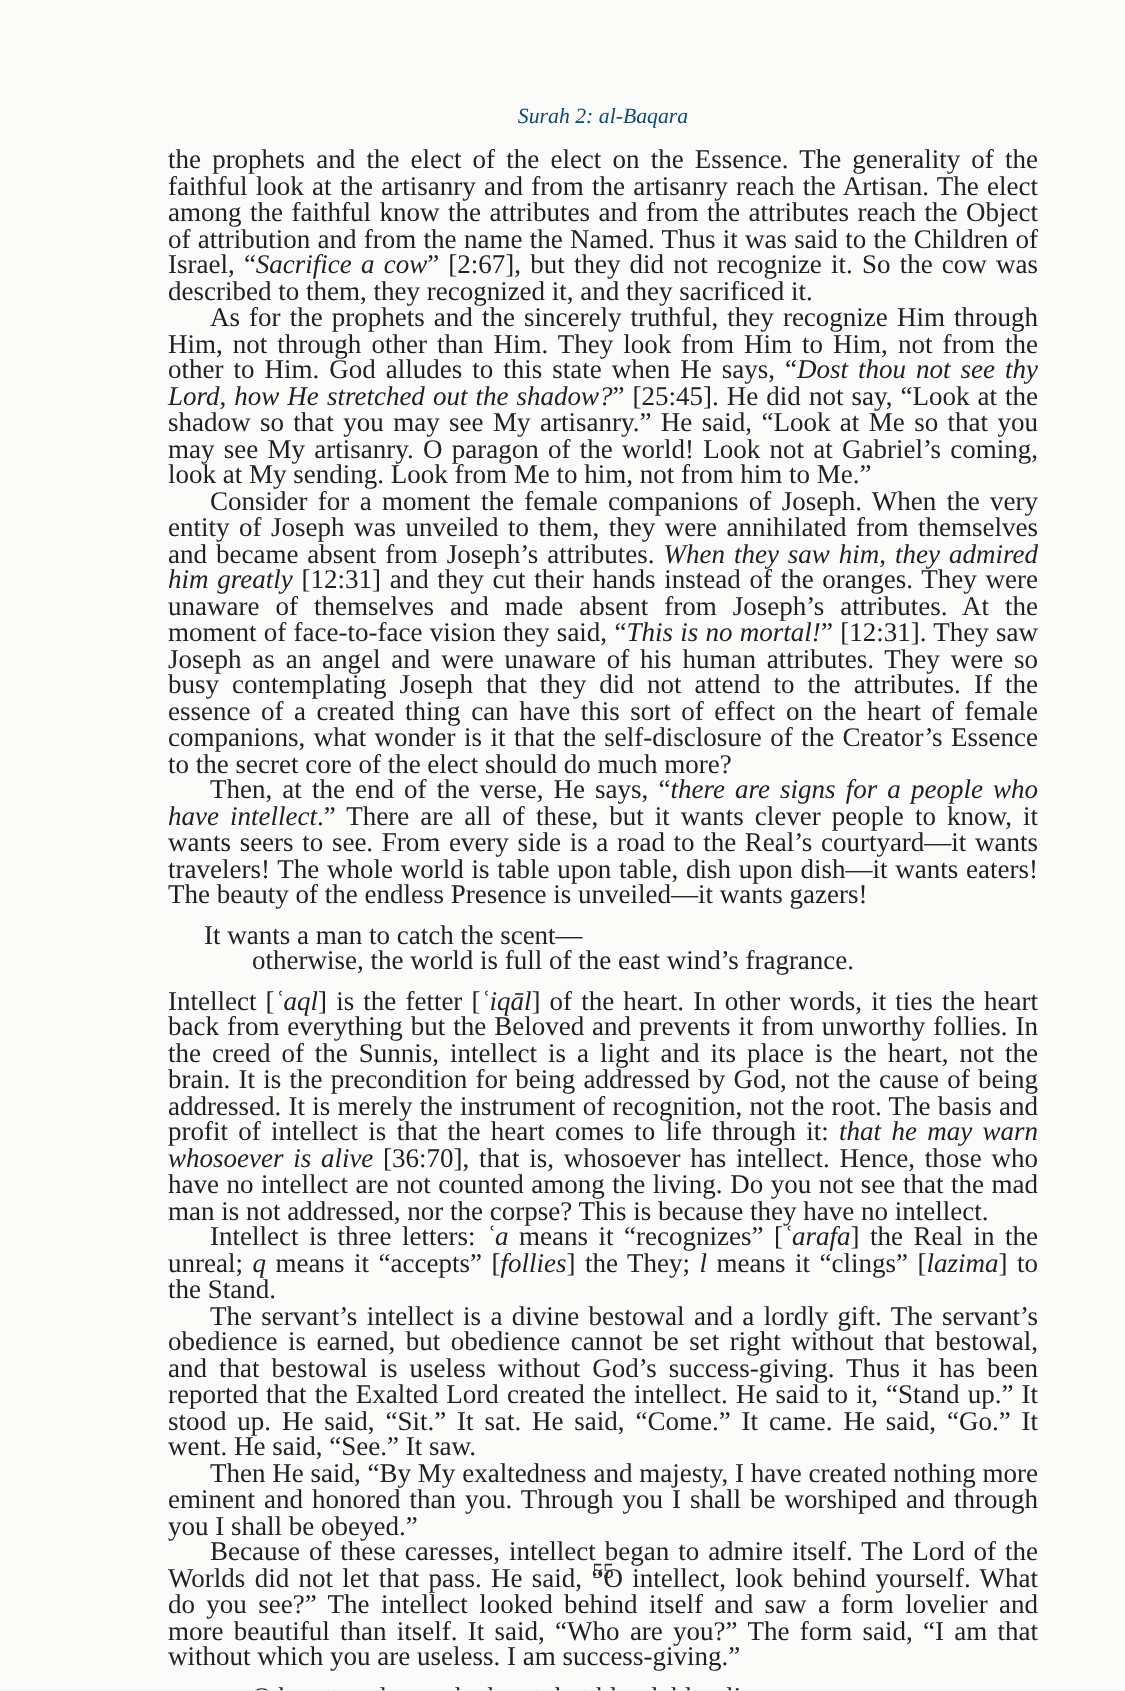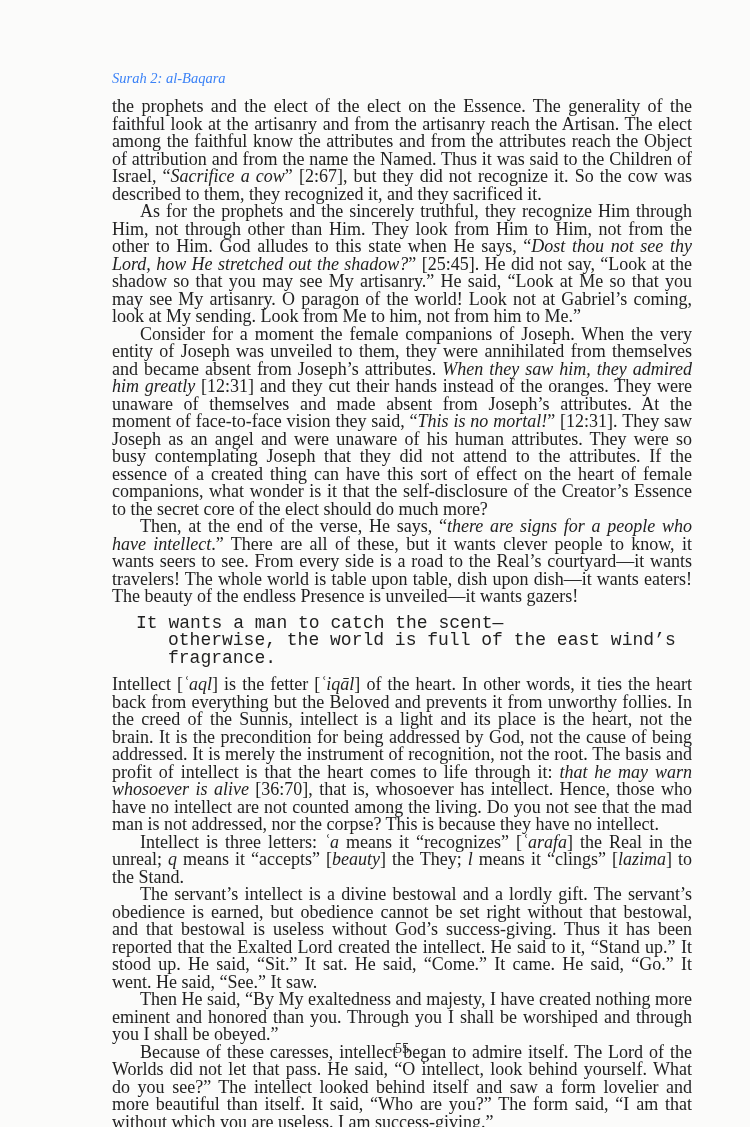--- a/index.html
+++ b/index.html
@@ -15,24 +15,24 @@
     background: #fbfbfa;
     font-family: "Liberation Serif", serif;
     color: #222;
     overflow: hidden;
   }
   .running-header {
     position: absolute;
     top: 70px;
     left: 112px;
     width: 580px;
-    text-align: left;
+    text-align: center;
     font-style: italic;
     font-size: 14.5px;
-    color: #3b82f6;
+    color: #0c4a6e;
   }
   .body-text {
     position: absolute;
     top: 98px;
     left: 112px;
     width: 580px;
     font-size: 18px;
     line-height: 17.5px;
     text-align: justify;
     color: #212121;
@@ -43,21 +43,20 @@
   }
   .para.indented {
     text-indent: 28px;
   }
   .para em {
     font-style: italic;
   }
   .verse {
     margin: 9px 0 9px 0;
     text-align: left;
-    font-family: Liberation Mono, monospace;
   }
   .verse-line {
     text-align: left;
   }
   .verse-line.indent-1 {
     padding-left: 24px;
   }
   .verse-line.indent-2 {
     padding-left: 56px;
   }
@@ -80,21 +79,21 @@
   <div class="body-text">
       <p class="para"><span>the prophets and the elect of the elect on the Essence.  The generality of the faithful look at the artisanry and from the artisanry reach the Artisan.  The elect among the faithful know the attributes and from the attributes reach the Object of attribution and from the name the Named.  Thus it was said to the Children of Israel, “</span><em>Sacrifice a cow</em><span>” [2:67], but they did not recognize it.  So the cow was described to them, they recognized it, and they sacrificed it.</span></p>
       <p class="para indented"><span>As for the prophets and the sincerely truthful, they recognize Him through Him, not through other than Him.  They look from Him to Him, not from the other to Him.  God alludes to this state when He says, “</span><em>Dost thou not see thy Lord, how He stretched out the shadow?</em><span>” [25:45].  He did not say, “Look at the shadow so that you may see My artisanry.”  He said, “Look at Me so that you may see My artisanry.  O paragon of the world!  Look not at Gabriel’s coming, look at My sending.  Look from Me to him, not from him to Me.”</span></p>
       <p class="para indented"><span>Consider for a moment the female companions of Joseph.  When the very entity of Joseph was unveiled to them, they were annihilated from themselves and became absent from Joseph’s attributes.  </span><em>When they saw him, they admired him greatly</em><span> [12:31] and they cut their hands instead of the oranges.  They were unaware of themselves and made absent from Joseph’s attributes.  At the moment of face-to-face vision they said, “</span><em>This is no mortal!</em><span>” [12:31].  They saw Joseph as an angel and were unaware of his human attributes.  They were so busy contemplating Joseph that they did not attend to the attributes.  If the essence of a created thing can have this sort of effect on the heart of female companions, what wonder is it that the self-disclosure of the Creator’s Essence to the secret core of the elect should do much more?</span></p>
       <p class="para indented"><span>Then, at the end of the verse, He says, “</span><em>there are signs for a people who have intellect</em><span>.”  There are all of these, but it wants clever people to know, it wants seers to see.  From every side is a road to the Real’s courtyard—it wants travelers!  The whole world is table upon table, dish upon dish—it wants eaters!  The beauty of the endless Presence is unveiled—it wants gazers!</span></p>
       <div class="verse">
         <div class="verse-line indent-1">It wants a man to catch the scent—</div>
         <div class="verse-line indent-2">otherwise, the world is full of the east wind’s fragrance.</div>
       </div>
       <p class="para"><span>Intellect [</span><em>ʿaql</em><span>] is the fetter [</span><em>ʿiqāl</em><span>] of the heart.  In other words, it ties the heart back from everything but the Beloved and prevents it from unworthy follies.  In the creed of the Sunnis, intellect is a light and its place is the heart, not the brain.  It is the precondition for being addressed by God, not the cause of being addressed.  It is merely the instrument of recognition, not the root.  The basis and profit of intellect is that the heart comes to life through it: </span><em>that he may warn whosoever is alive</em><span> [36:70], that is, whosoever has intellect.  Hence, those who have no intellect are not counted among the living.  Do you not see that the mad man is not addressed, nor the corpse?  This is because they have no intellect.</span></p>
-      <p class="para indented"><span>Intellect is three letters:  </span><em>ʿa</em><span> means it “recognizes” [</span><em>ʿarafa</em><span>] the Real in the unreal; </span><em>q</em><span> means it “accepts” [</span><em>beauty</em><span>] the They; </span><em>l</em><span> means it “clings” [</span><em>lazima</em><span>] to the Stand.</span></p>
+      <p class="para indented"><span>Intellect is three letters:  </span><em>ʿa</em><span> means it “recognizes” [</span><em>ʿarafa</em><span>] the Real in the unreal; </span><em>q</em><span> means it “accepts” [</span><em>follies</em><span>] the They; </span><em>l</em><span> means it “clings” [</span><em>lazima</em><span>] to the Stand.</span></p>
       <p class="para indented"><span>The servant’s intellect is a divine bestowal and a lordly gift.  The servant’s obedience is earned, but obedience cannot be set right without that bestowal, and that bestowal is useless without God’s success-giving.  Thus it has been reported that the Exalted Lord created the intellect.  He said to it, “Stand up.”  It stood up.  He said, “Sit.”  It sat.  He said, “Come.”  It came.  He said, “Go.”  It went.  He said, “See.”  It saw.</span></p>
       <p class="para indented"><span>Then He said, “By My exaltedness and majesty, I have created nothing more eminent and honored than you.  Through you I shall be worshiped and through you I shall be obeyed.”</span></p>
       <p class="para indented"><span>Because of these caresses, intellect began to admire itself.  The Lord of the Worlds did not let that pass.  He said, “O intellect, look behind yourself.  What do you see?”  The intellect looked behind itself and saw a form lovelier and more beautiful than itself.  It said, “Who are you?”  The form said, “I am that without which you are useless.  I am success-giving.”</span></p>
       <div class="verse">
         <div class="verse-line indent-2">O heart, no longer be heart, but blood, blood!</div>
         <div class="verse-line indent-1">O intellect, though you be eminent, become low!</div>
         <div class="verse-line indent-1">Enter the curtain of that waxing sweetheart!</div>
       </div>
     </div>
 

